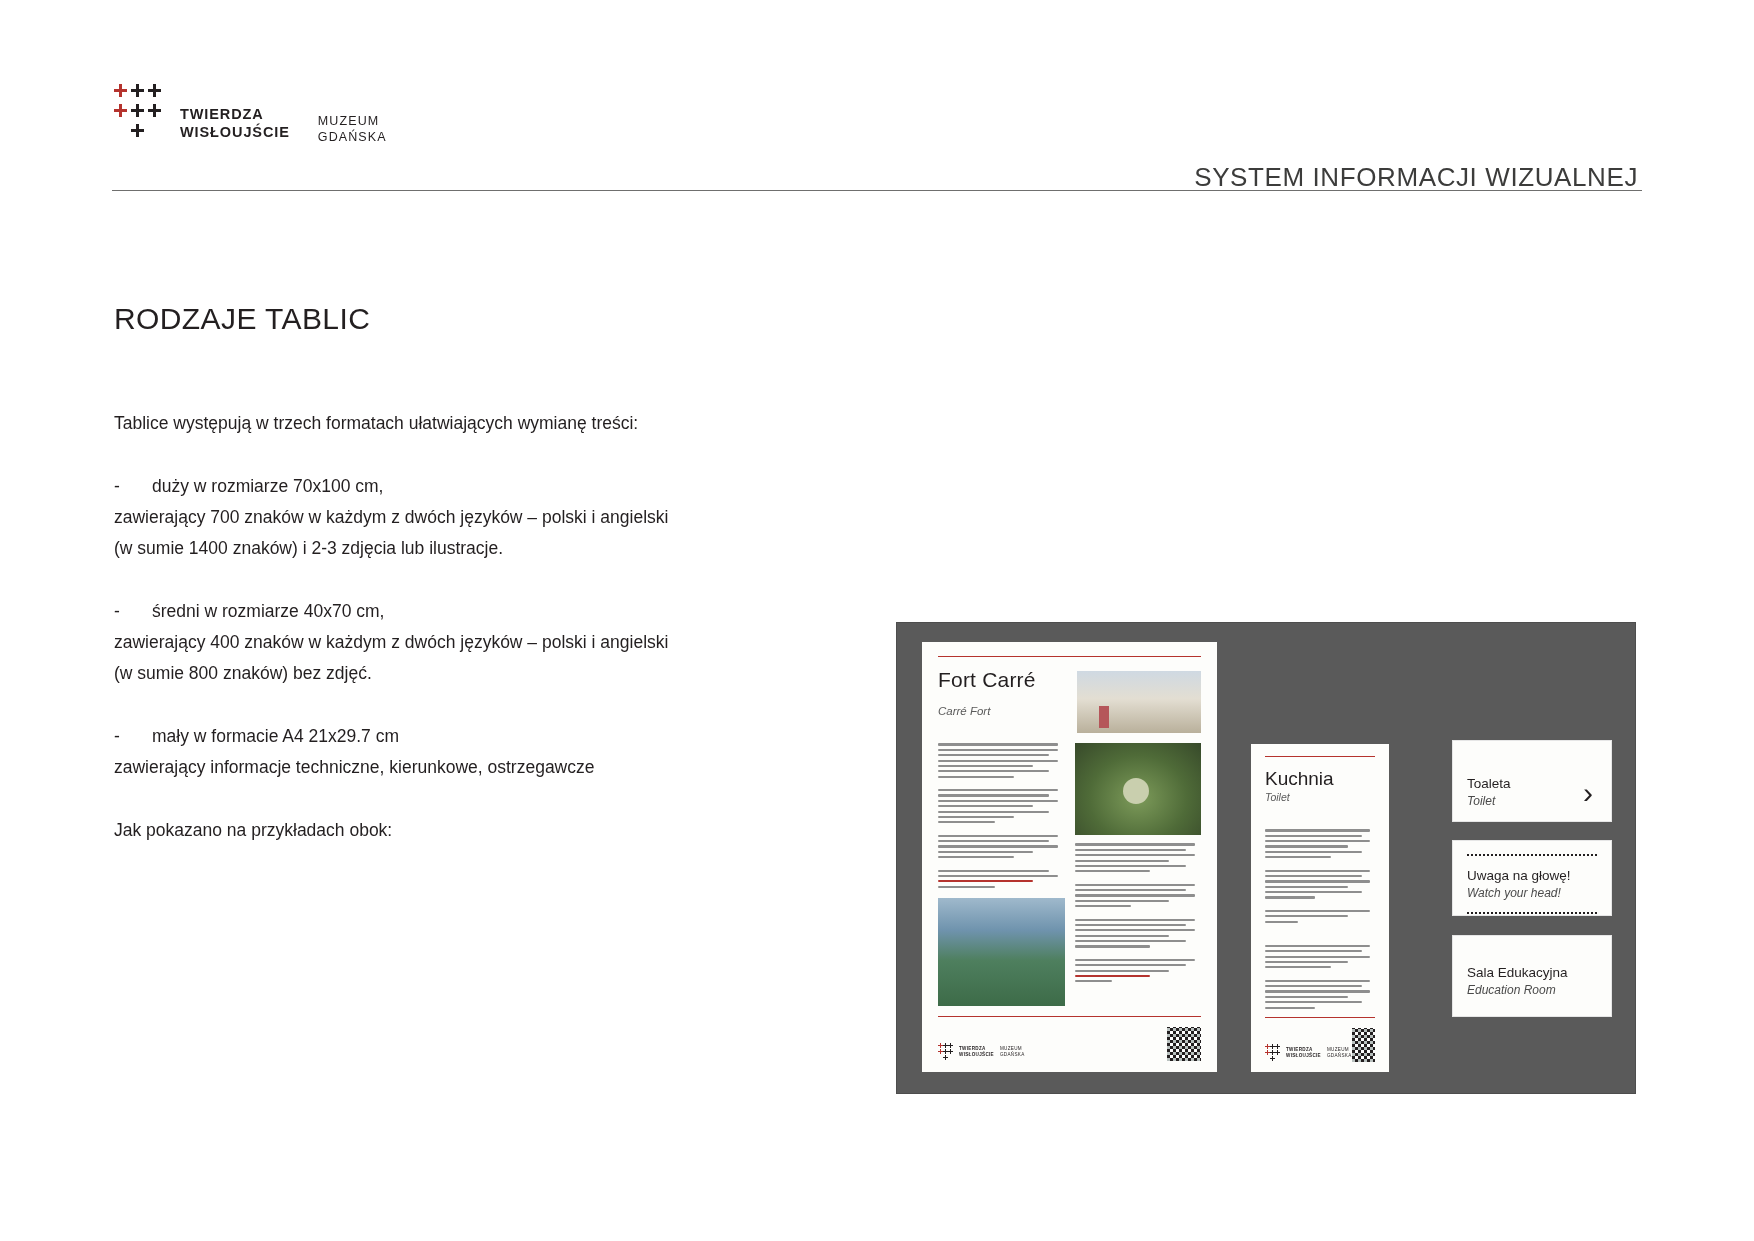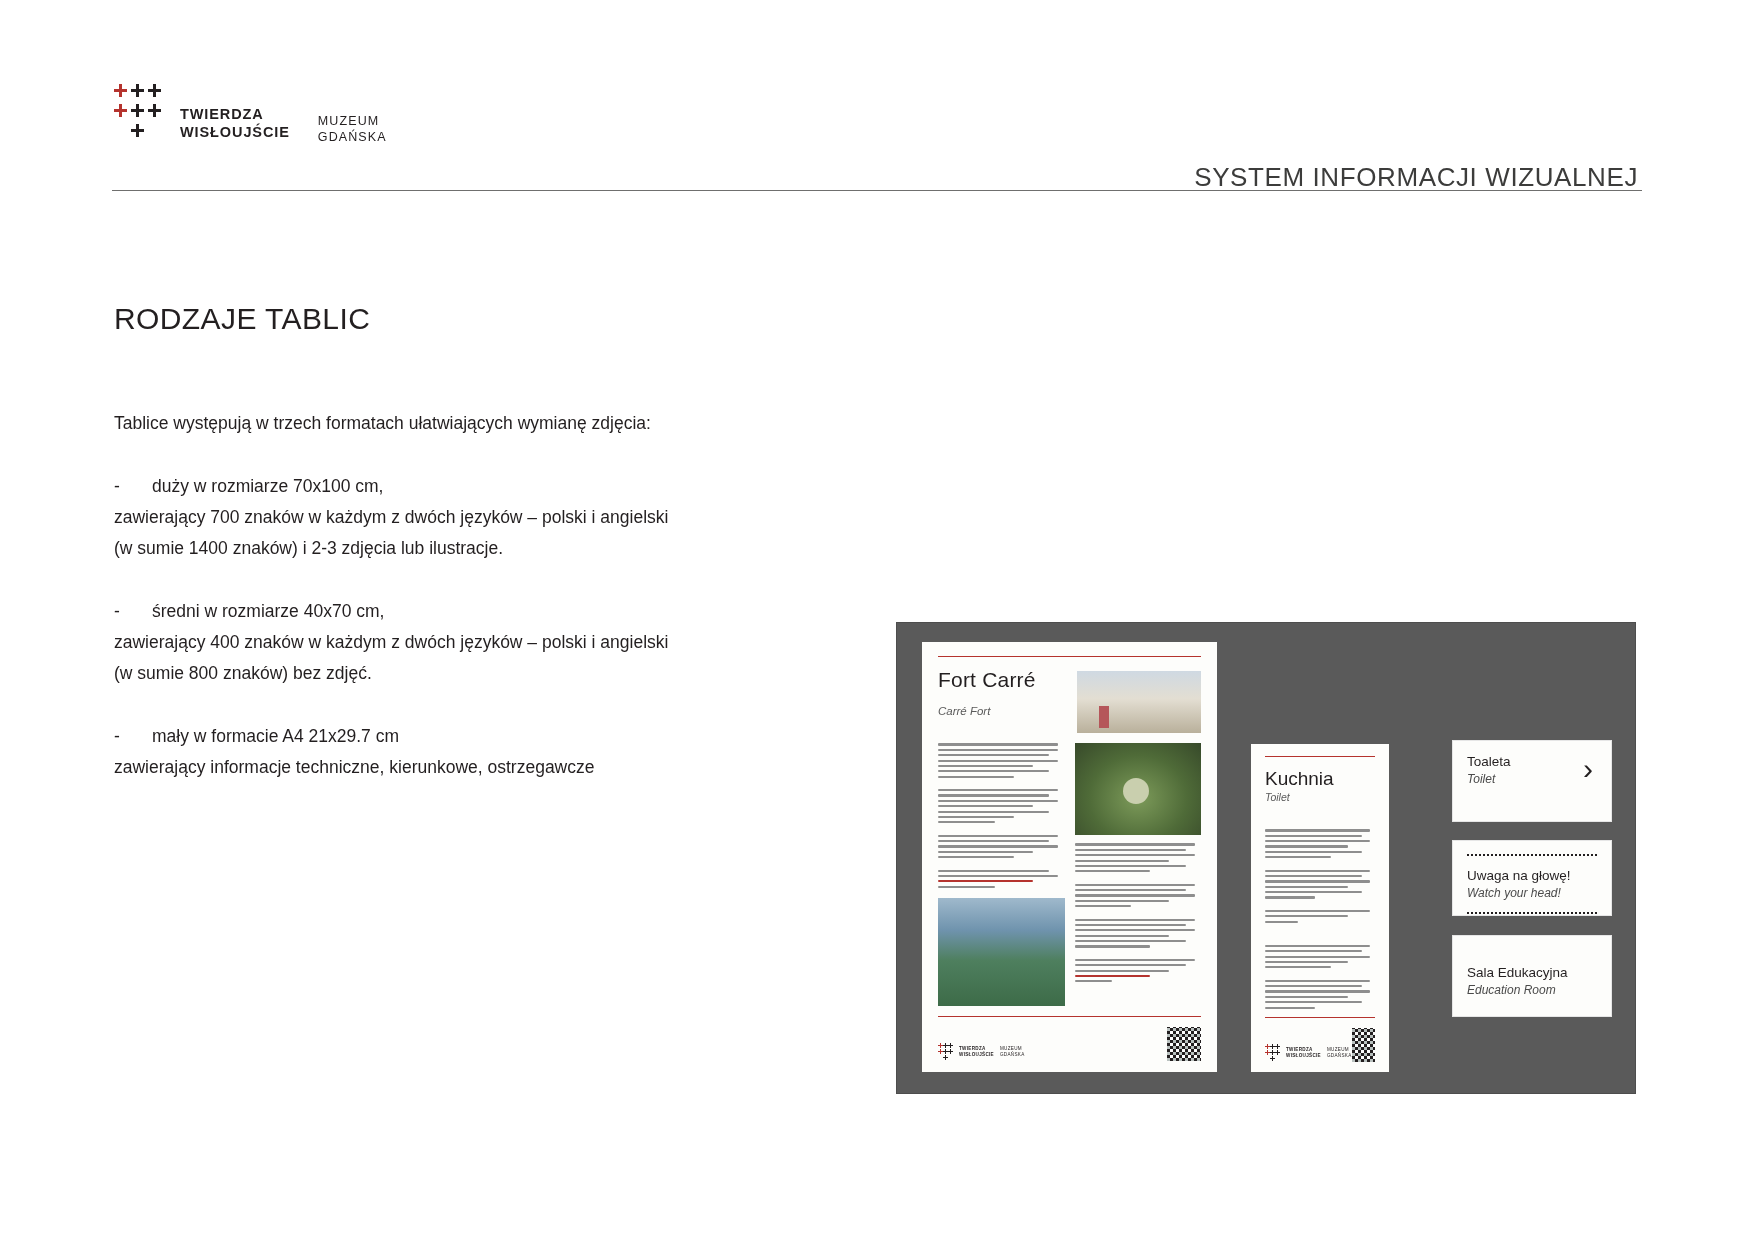--- a/index.html
+++ b/index.html
@@ -292,21 +292,21 @@
   }
   .bs-sub {
     font-size: 12px;
     font-style: italic;
     color: #4a4a4a;
     margin-top: 2px;
   }
   .bs-row {
     display: flex;
     justify-content: space-between;
-    align-items: flex-start;
+    align-items: flex-end;
     height: 100%;
   }
   .chev {
     font-size: 30px;
     line-height: 1;
     color: #231f20;
     font-weight: 300;
     padding-right: 4px;
   }
   .dotline {
@@ -337,21 +337,21 @@
     <span>GDAŃSKA</span>
   </div>
 </div>
 
 <div class="header-title">SYSTEM INFORMACJI WIZUALNEJ</div>
 <div class="header-rule"></div>
 
 <div class="page-title">RODZAJE TABLIC</div>
 
 <div class="body-copy">
-  <p>Tablice występują w trzech formatach ułatwiających wymianę zdjęcia:</p>
+  <p>Tablice występują w trzech formatach ułatwiających wymianę treści:</p>
 
   <p>
     <span class="dash-item">
       <span class="dash">-</span>
       <span>duży w rozmiarze 70x100 cm,</span>
     </span>
     <span>zawierający 700 znaków w każdym z dwóch języków – polski i angielski</span><br>
     <span>(w sumie 1400 znaków) i 2-3 zdjęcia lub ilustracje.</span>
   </p>
 
@@ -365,20 +365,21 @@
   </p>
 
   <p>
     <span class="dash-item">
       <span class="dash">-</span>
       <span>mały w formacie A4 21x29.7 cm</span>
     </span>
     <span>zawierający informacje techniczne, kierunkowe, ostrzegawcze</span>
   </p>
 
+  <p>Jak pokazano na przykładach obok:</p>
 </div>
 
 <div class="panel">
 
   <div class="board board-large">
     <div class="topbar">
       <div class="rule-red"></div>
     </div>
     <div class="bl-head">
       <div>

